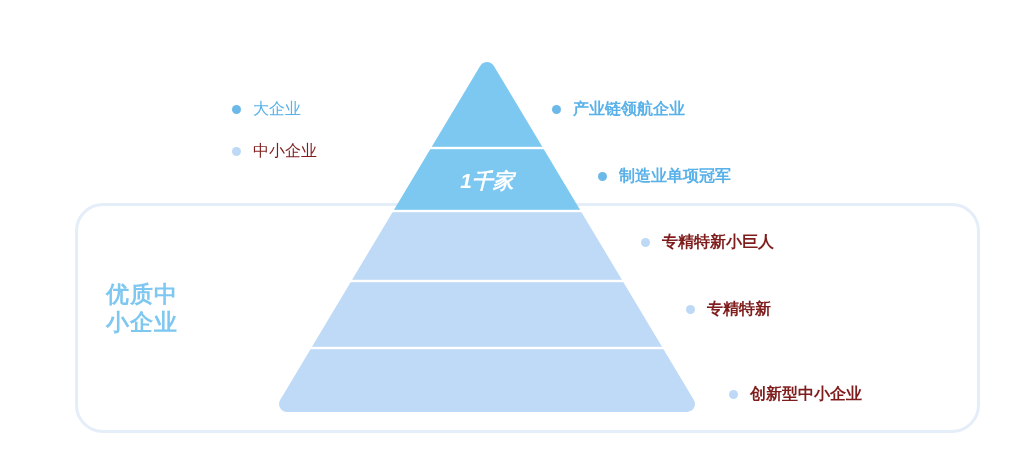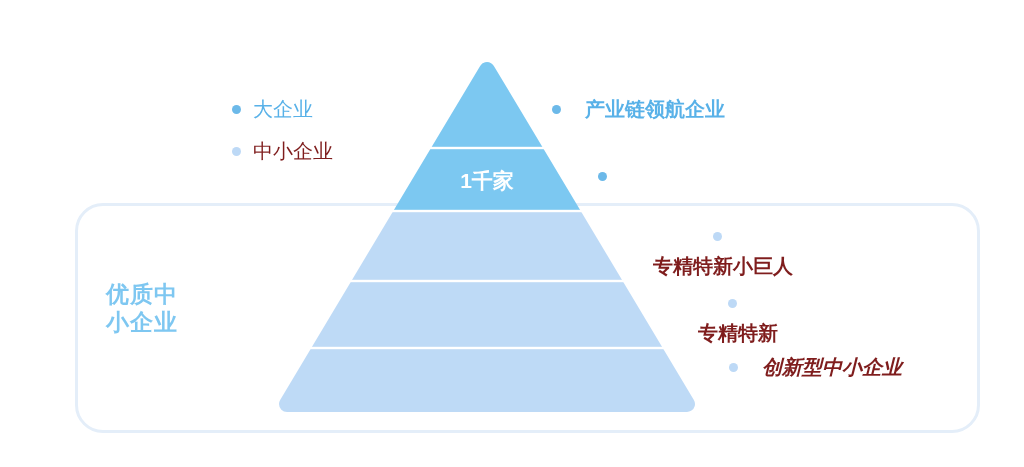--- a/index.html
+++ b/index.html
@@ -11,34 +11,34 @@
   .smebox{position:absolute;left:75px;top:203px;width:899px;height:224px;
           border:3px solid #e4eef9;border-radius:28px;background:transparent;}
   .smebox-title{position:absolute;left:28px;top:74px;font-size:23px;line-height:1.22;
           font-weight:bold;color:#7ec7f1;white-space:pre-line;letter-spacing:1px;}
 
   
   .pyr{position:absolute;left:0;top:0;width:1024px;height:467px;pointer-events:none;}
 
   
   .tier-label{position:absolute;width:240px;left:367px;text-align:center;
-          color:#ffffff;font-weight:bold;font-size:21px;}
+          color:#ffffff;font-weight:bold;font-size:21px;font-style:italic;}
 
   
   .row{position:absolute;display:flex;align-items:center;gap:12px;height:20px;}
   .dot{width:9px;height:9px;border-radius:50%;flex:0 0 auto;}
-  .lbl{font-size:20px;white-space:nowrap;}
+  .lbl{font-size:16px;white-space:nowrap;}
   .blue  .dot{background:#6cb9e9;} .blue  .lbl{color:#58b1e8;}
   .pale  .dot{background:#bdd9f6;} .pale  .lbl{color:#7f1d1d;}
-  .bold .lbl{font-weight:bold;margin-left:12px;}
+  .bold .lbl{font-weight:bold;}
 
   .l1{left:232px;top:99px;}  .l2{left:232px;top:141px;}
   .r1{left:552px;top:99px;}  .r2{left:598px;top:166px;}
-  .r3{left:641px;top:232px;flex-direction:column;} .r4{left:686px;top:299px;flex-direction:column;}
-  .r5{left:729px;top:357px;font-style:italic;}
+  .r3{left:641px;top:232px;} .r4{left:686px;top:299px;}
+  .r5{left:729px;top:384px;}
   .t1{top:167px;} .t2{top:234px;} .t3{top:302px;} .t4{top:368px;}
 </style>
 </head>
 <body>
 
 <div class="canvas">
 
   <div class="smebox">
     <div class="smebox-title">优质中
 小企业</div>
@@ -70,20 +70,21 @@
     <span class="dot"></span>
     <span class="lbl">中小企业</span>
   </div>
 
   <div class="row blue bold r1">
     <span class="dot"></span>
     <span class="lbl">产业链领航企业</span>
   </div>
   <div class="row blue bold r2">
     <span class="dot"></span>
+    <span class="lbl">制造业单项冠军</span>
   </div>
   <div class="row pale bold r3">
     <span class="dot"></span>
     <span class="lbl">专精特新小巨人</span>
   </div>
   <div class="row pale bold r4">
     <span class="dot"></span>
     <span class="lbl">专精特新</span>
   </div>
   <div class="row pale bold r5">

